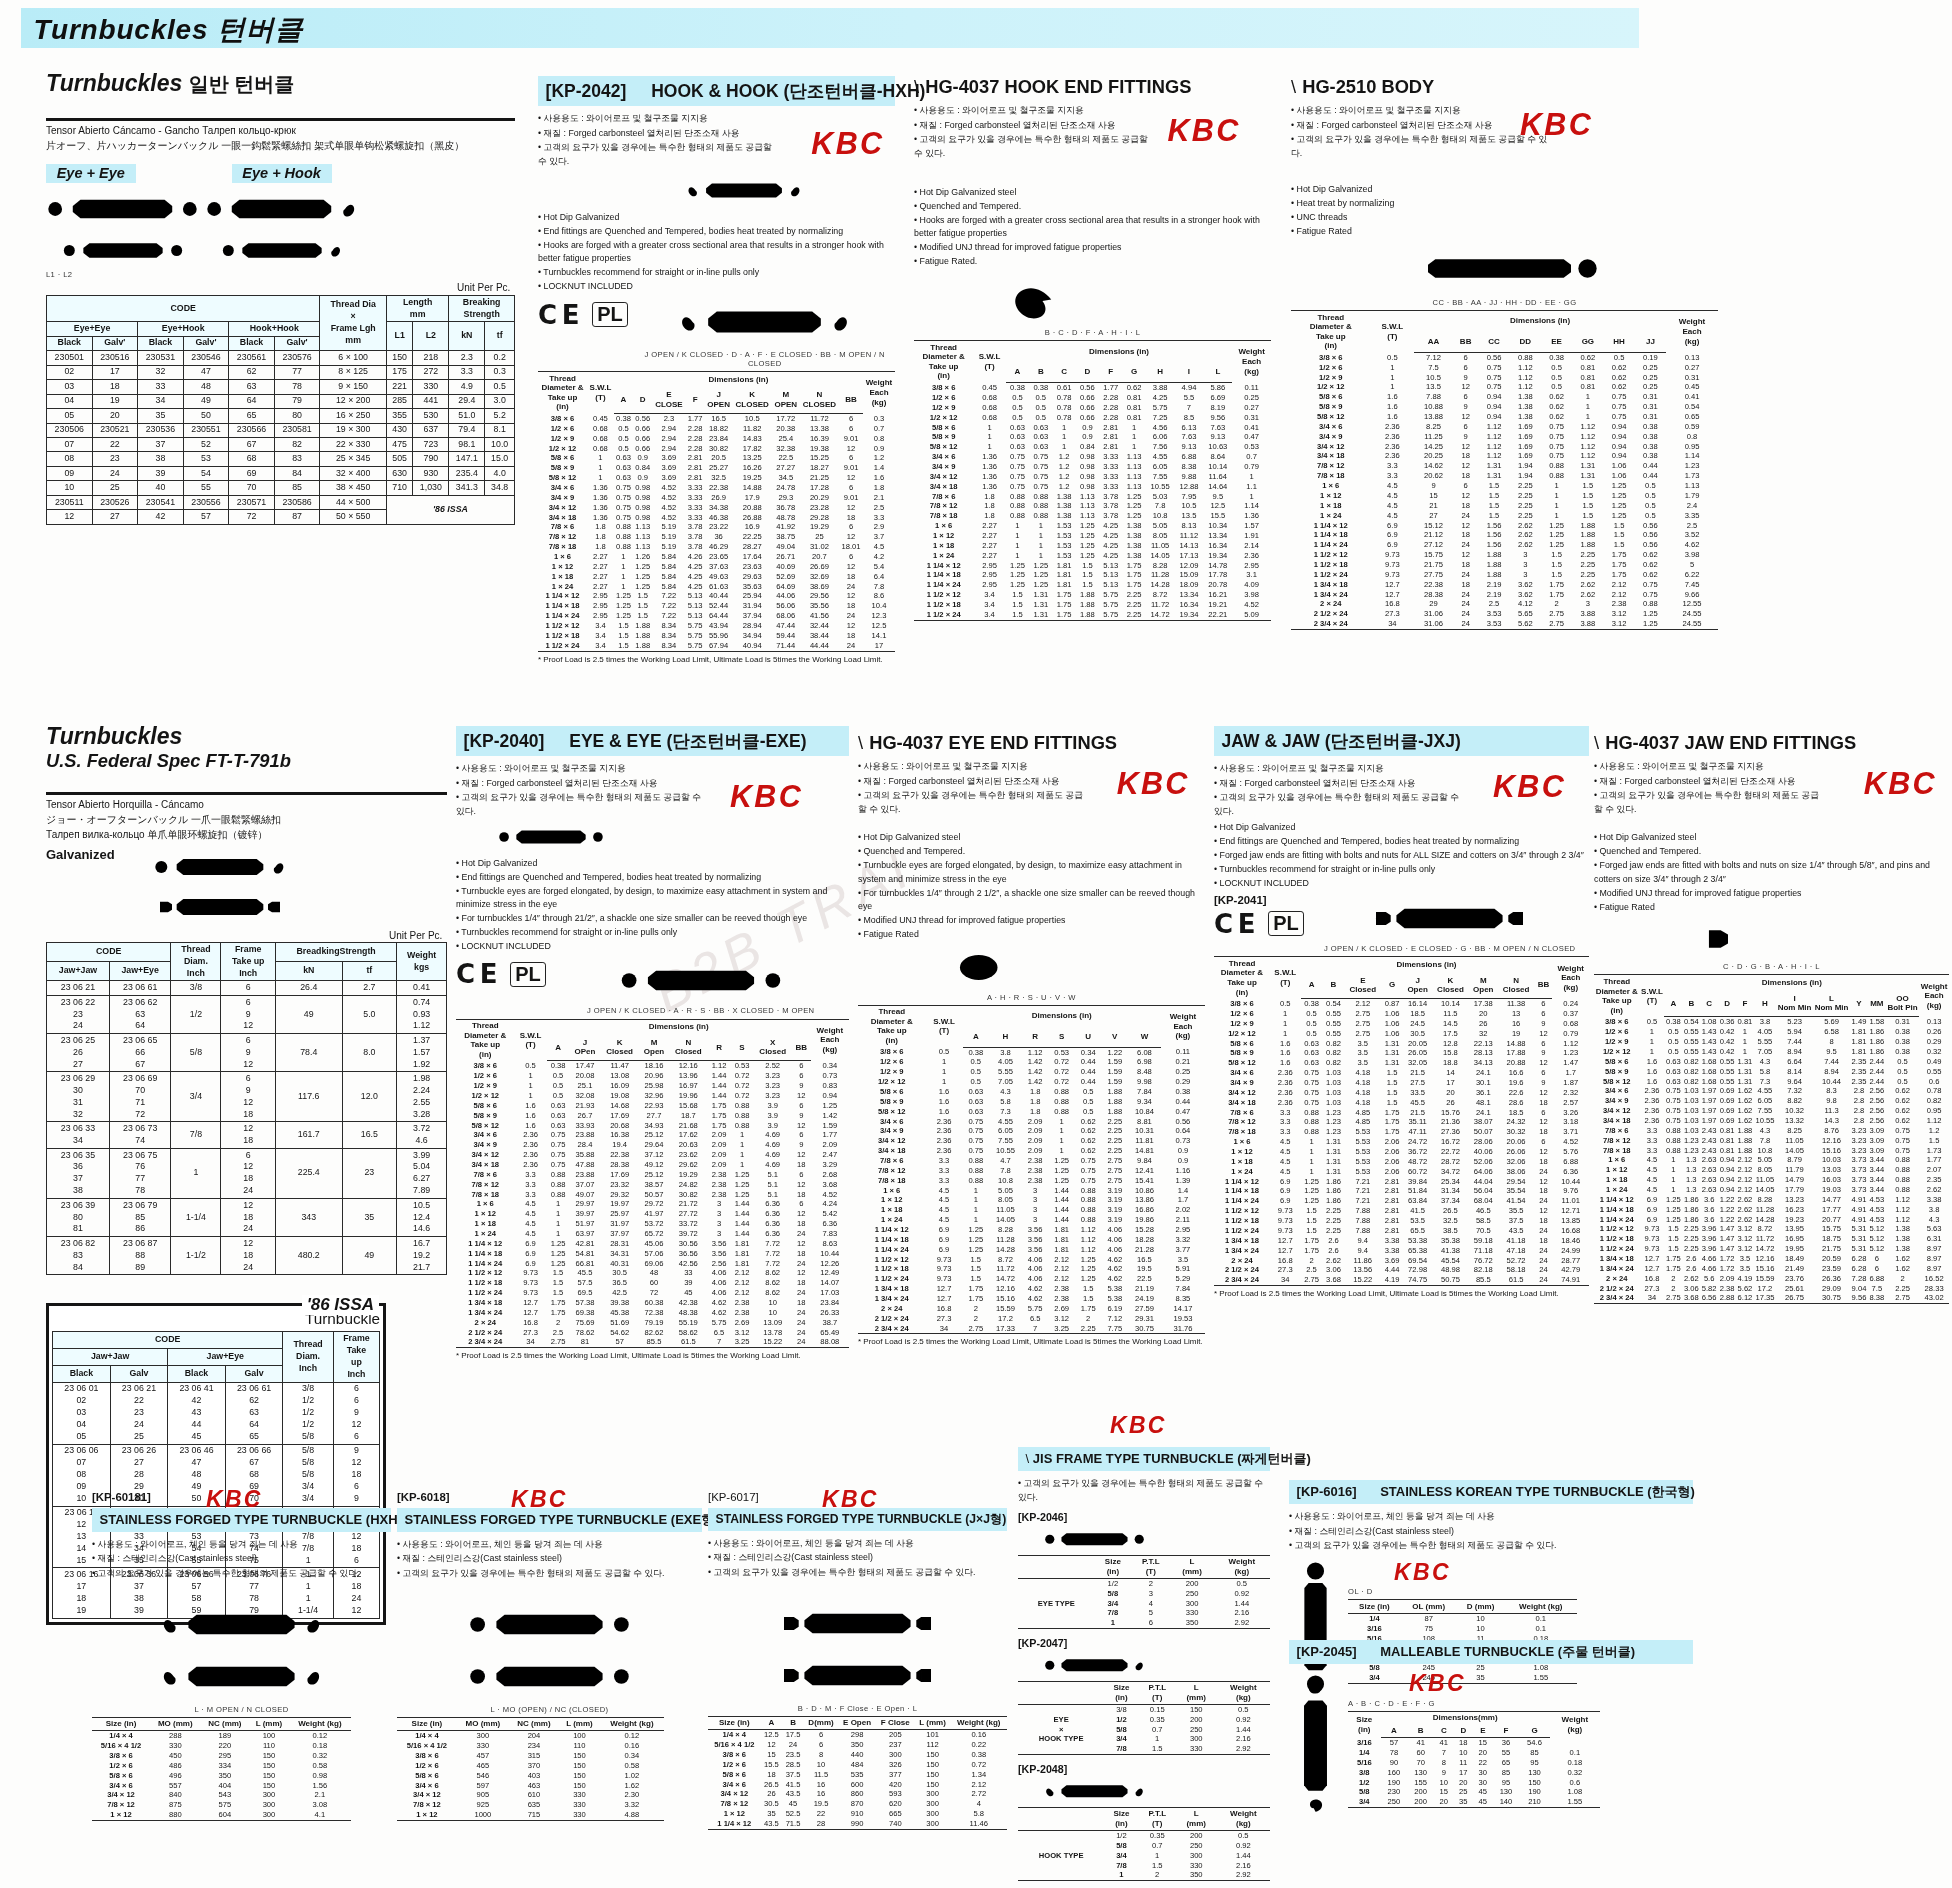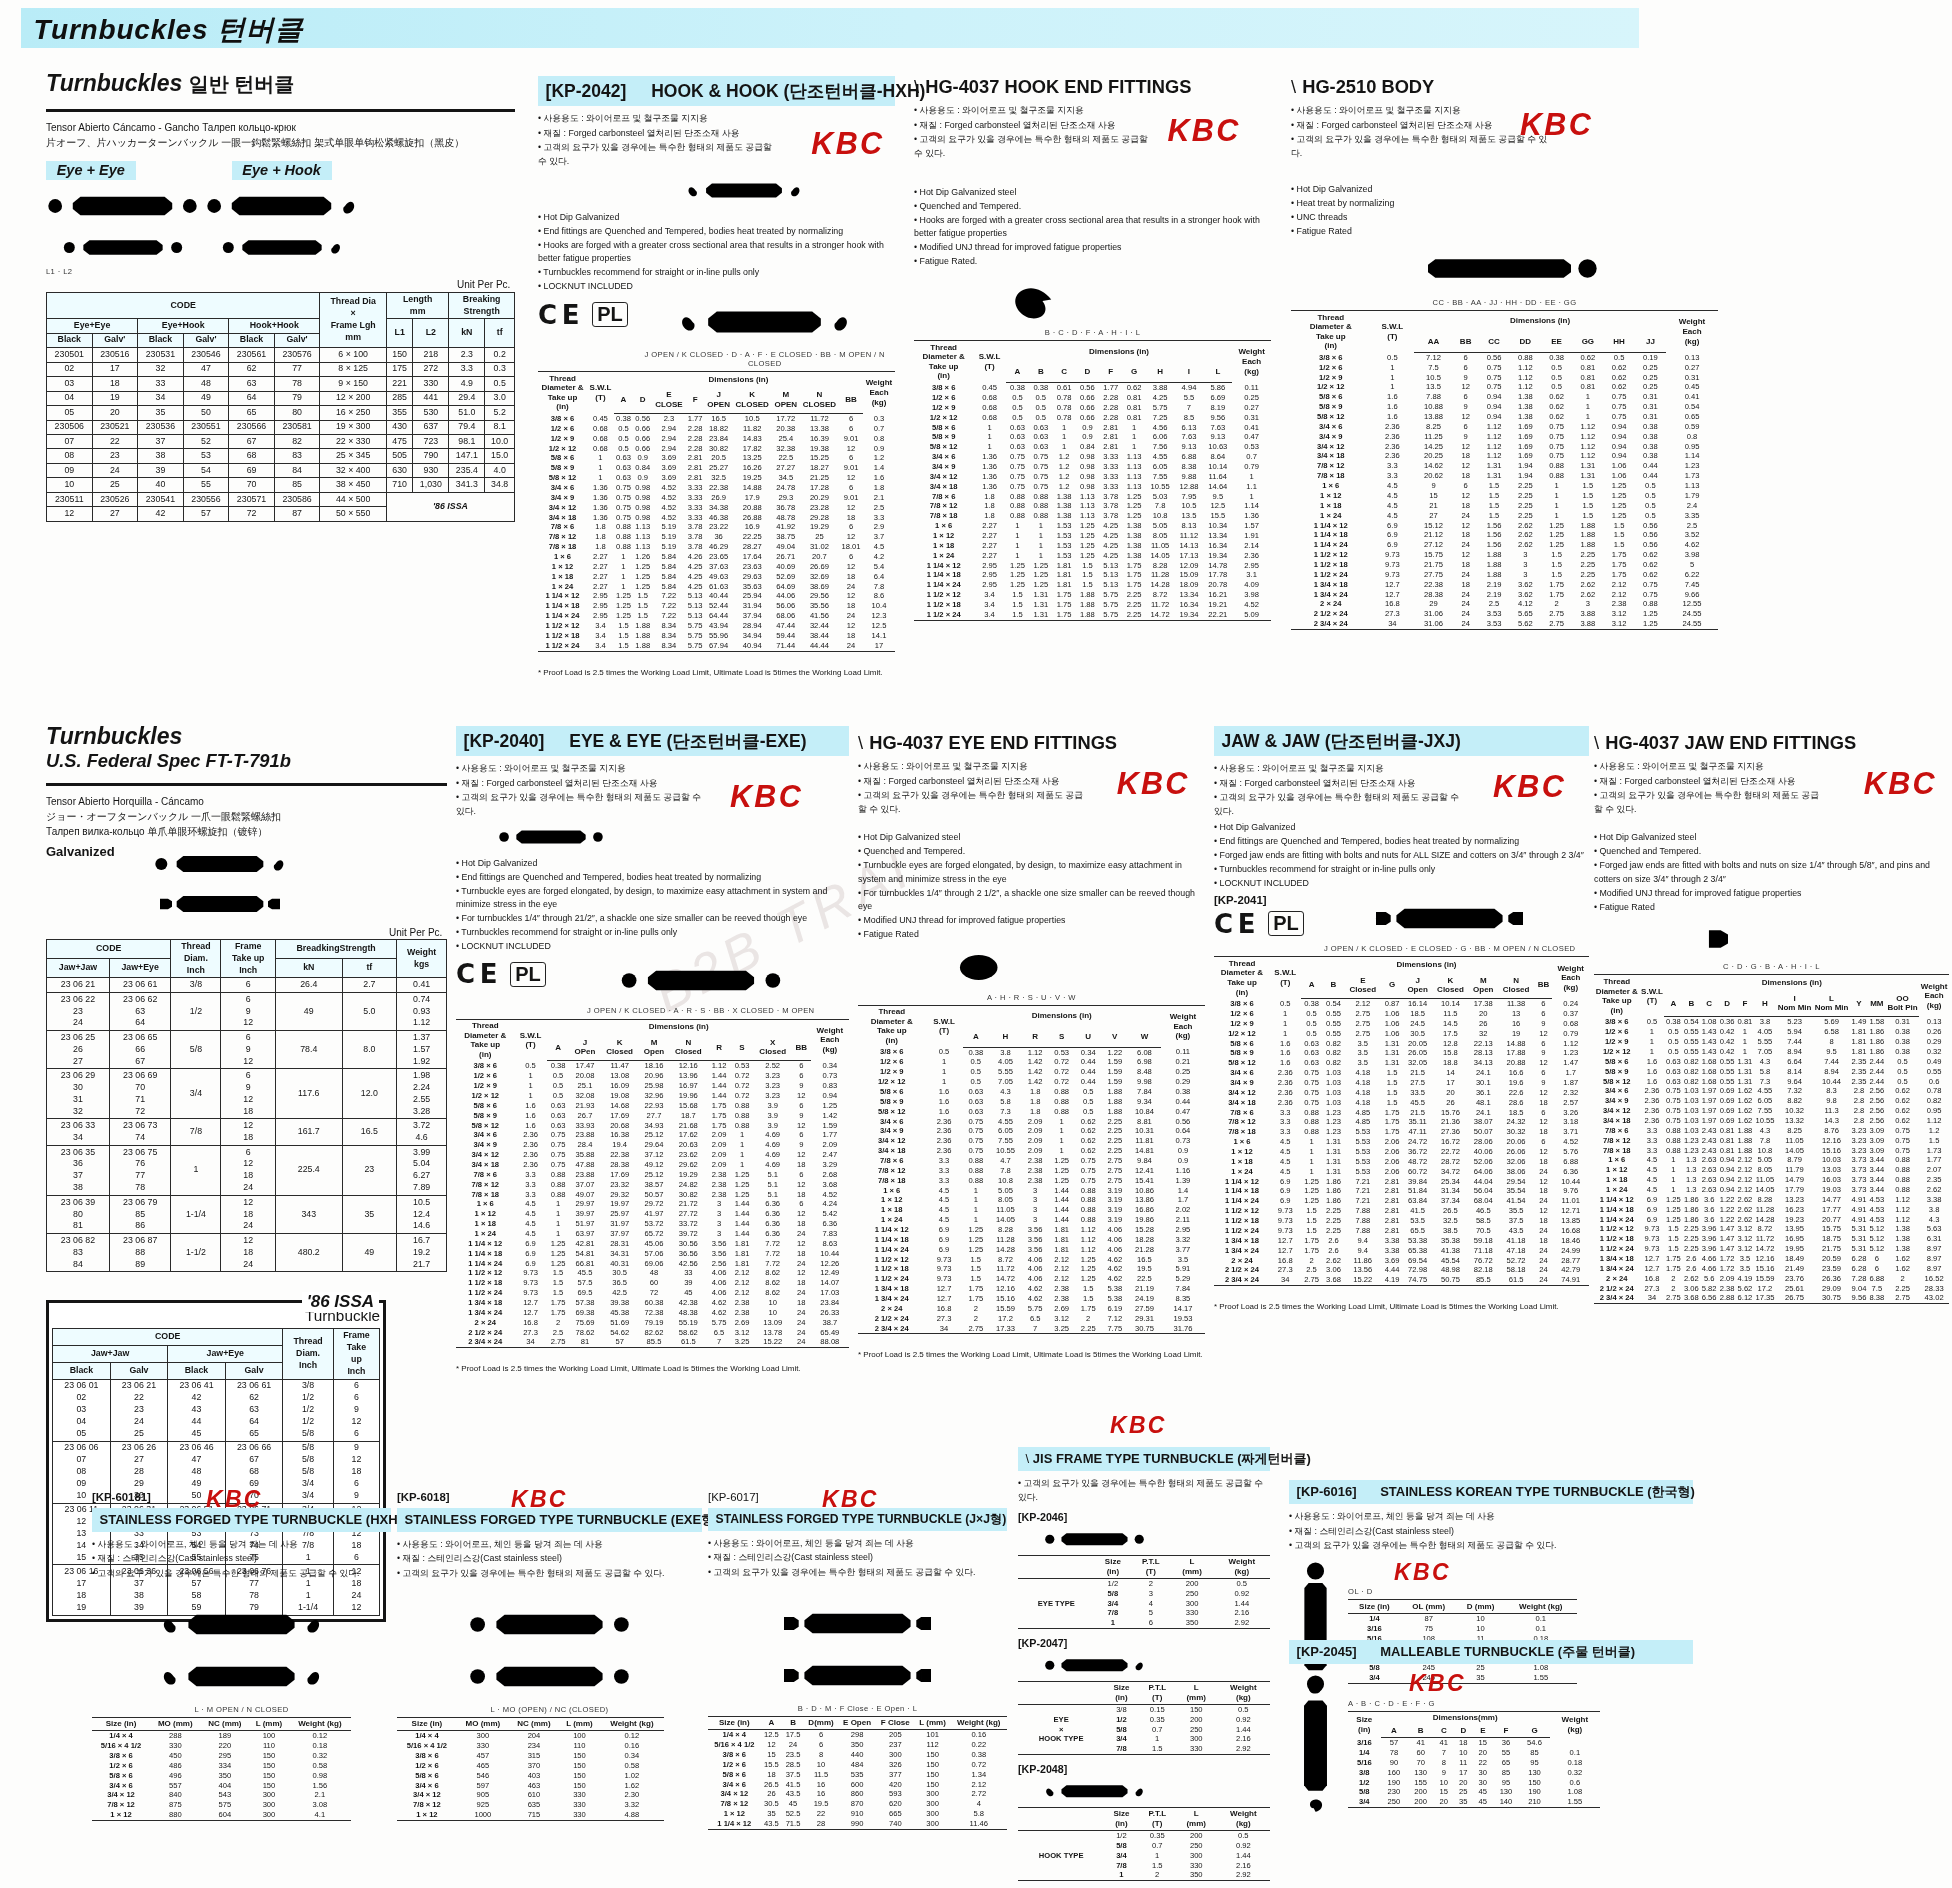--- a/index.html
+++ b/index.html
@@ -2,36 +2,36 @@
 <html style="font-size:12.2px"><head>
 <meta charset="utf-8">
 <style>
   html,body{margin:0;padding:0;background:#e8e8e8;font-family:"Liberation Sans",sans-serif;color:#141414}
   #page{position:relative;width:1953px;height:1889px;background:#fdfdfc;overflow:hidden}
   .sec{position:absolute}
   
   .titlebar{position:absolute;left:21.4px;top:7.6px;width:1618px;height:40px;background:linear-gradient(90deg,#b9ecf7,#cdf2fa 55%,#d7f5fb)}
   .titlebar .t{font-size:28px;font-weight:bold;font-style:italic;padding:3.8px 12.2px;color:#101010;letter-spacing:0.8px}
   
-  .h-big{font-size:23px;font-weight:bold;font-style:italic;border-bottom:3.8px solid #151515;padding-bottom:11px;margin-bottom:8px}
+  .h-big{font-size:23px;font-weight:bold;font-style:italic;border-bottom:3.8px solid #151515;padding-bottom:20px;margin-bottom:2px}
   .h-big .kr{font-style:normal;font-size:20px}
   .cyanbar{background:#c4eef8;font-size:17.5px;font-weight:bold;padding:3.1px 7.6px;margin-bottom:6.1px;white-space:nowrap}
   .cyanbar .code{font-weight:bold;margin-right:20px}
   .plainhdr{font-size:18.3px;font-weight:bold;margin-bottom:6.1px;white-space:nowrap}
   .plainhdr .bs{font-weight:normal;margin-right:6.1px}
   .subln{font-size:10px;line-height:1.5;margin-bottom:4.6px;white-space:pre-line}
   .kbc{position:absolute;color:#c8100e;font-weight:bold;font-style:italic;font-size:30.5px;letter-spacing:2.3px;font-family:"Liberation Sans",sans-serif}
   .kbc.small{font-size:23px}
   .blist{font-size:8.8px;line-height:1.5;margin:3.1px 0}
   .blist div{margin:0.8px 0}
   .klist{font-size:8.8px;line-height:1.55;margin:1.5px 0}
   .klist div{margin:0.8px 0}
   .cap{font-size:7.6px;color:#333;margin:1.5px 0 3.1px 0;letter-spacing:0.4px}
   .unit{font-size:10px;text-align:right;margin:3.1px 4.6px 1.5px 0}
-  .fn{font-size:8px;margin-top:16px}
+  .fn{font-size:8px;margin-top:3px}
   
   .tbl table{border-collapse:collapse;width:100%}
   .tbl th{font-weight:bold}
   .tbl.rule table{border-top:1.9px solid #2a2a2a;border-bottom:1.9px solid #2a2a2a}
   .tbl.rule thead tr:last-child th{border-bottom:1.5px solid #2a2a2a}
   .tbl.rule th,.tbl.rule td{padding:0 1.5px;text-align:center;white-space:pre-line;font-size:7.6px;line-height:1.3}
   .tbl.rule th{font-size:8px;line-height:1.2;padding:1.5px}
   .tbl.rule td:first-child{font-weight:bold}
   .tbl.grid th,.tbl.grid td{border:1.2px solid #2a2a2a;padding:0.8px 2.3px;text-align:center;white-space:pre-line;font-size:8.8px;line-height:1.35}
   .tbl.grid thead th{background:#eefcff}

